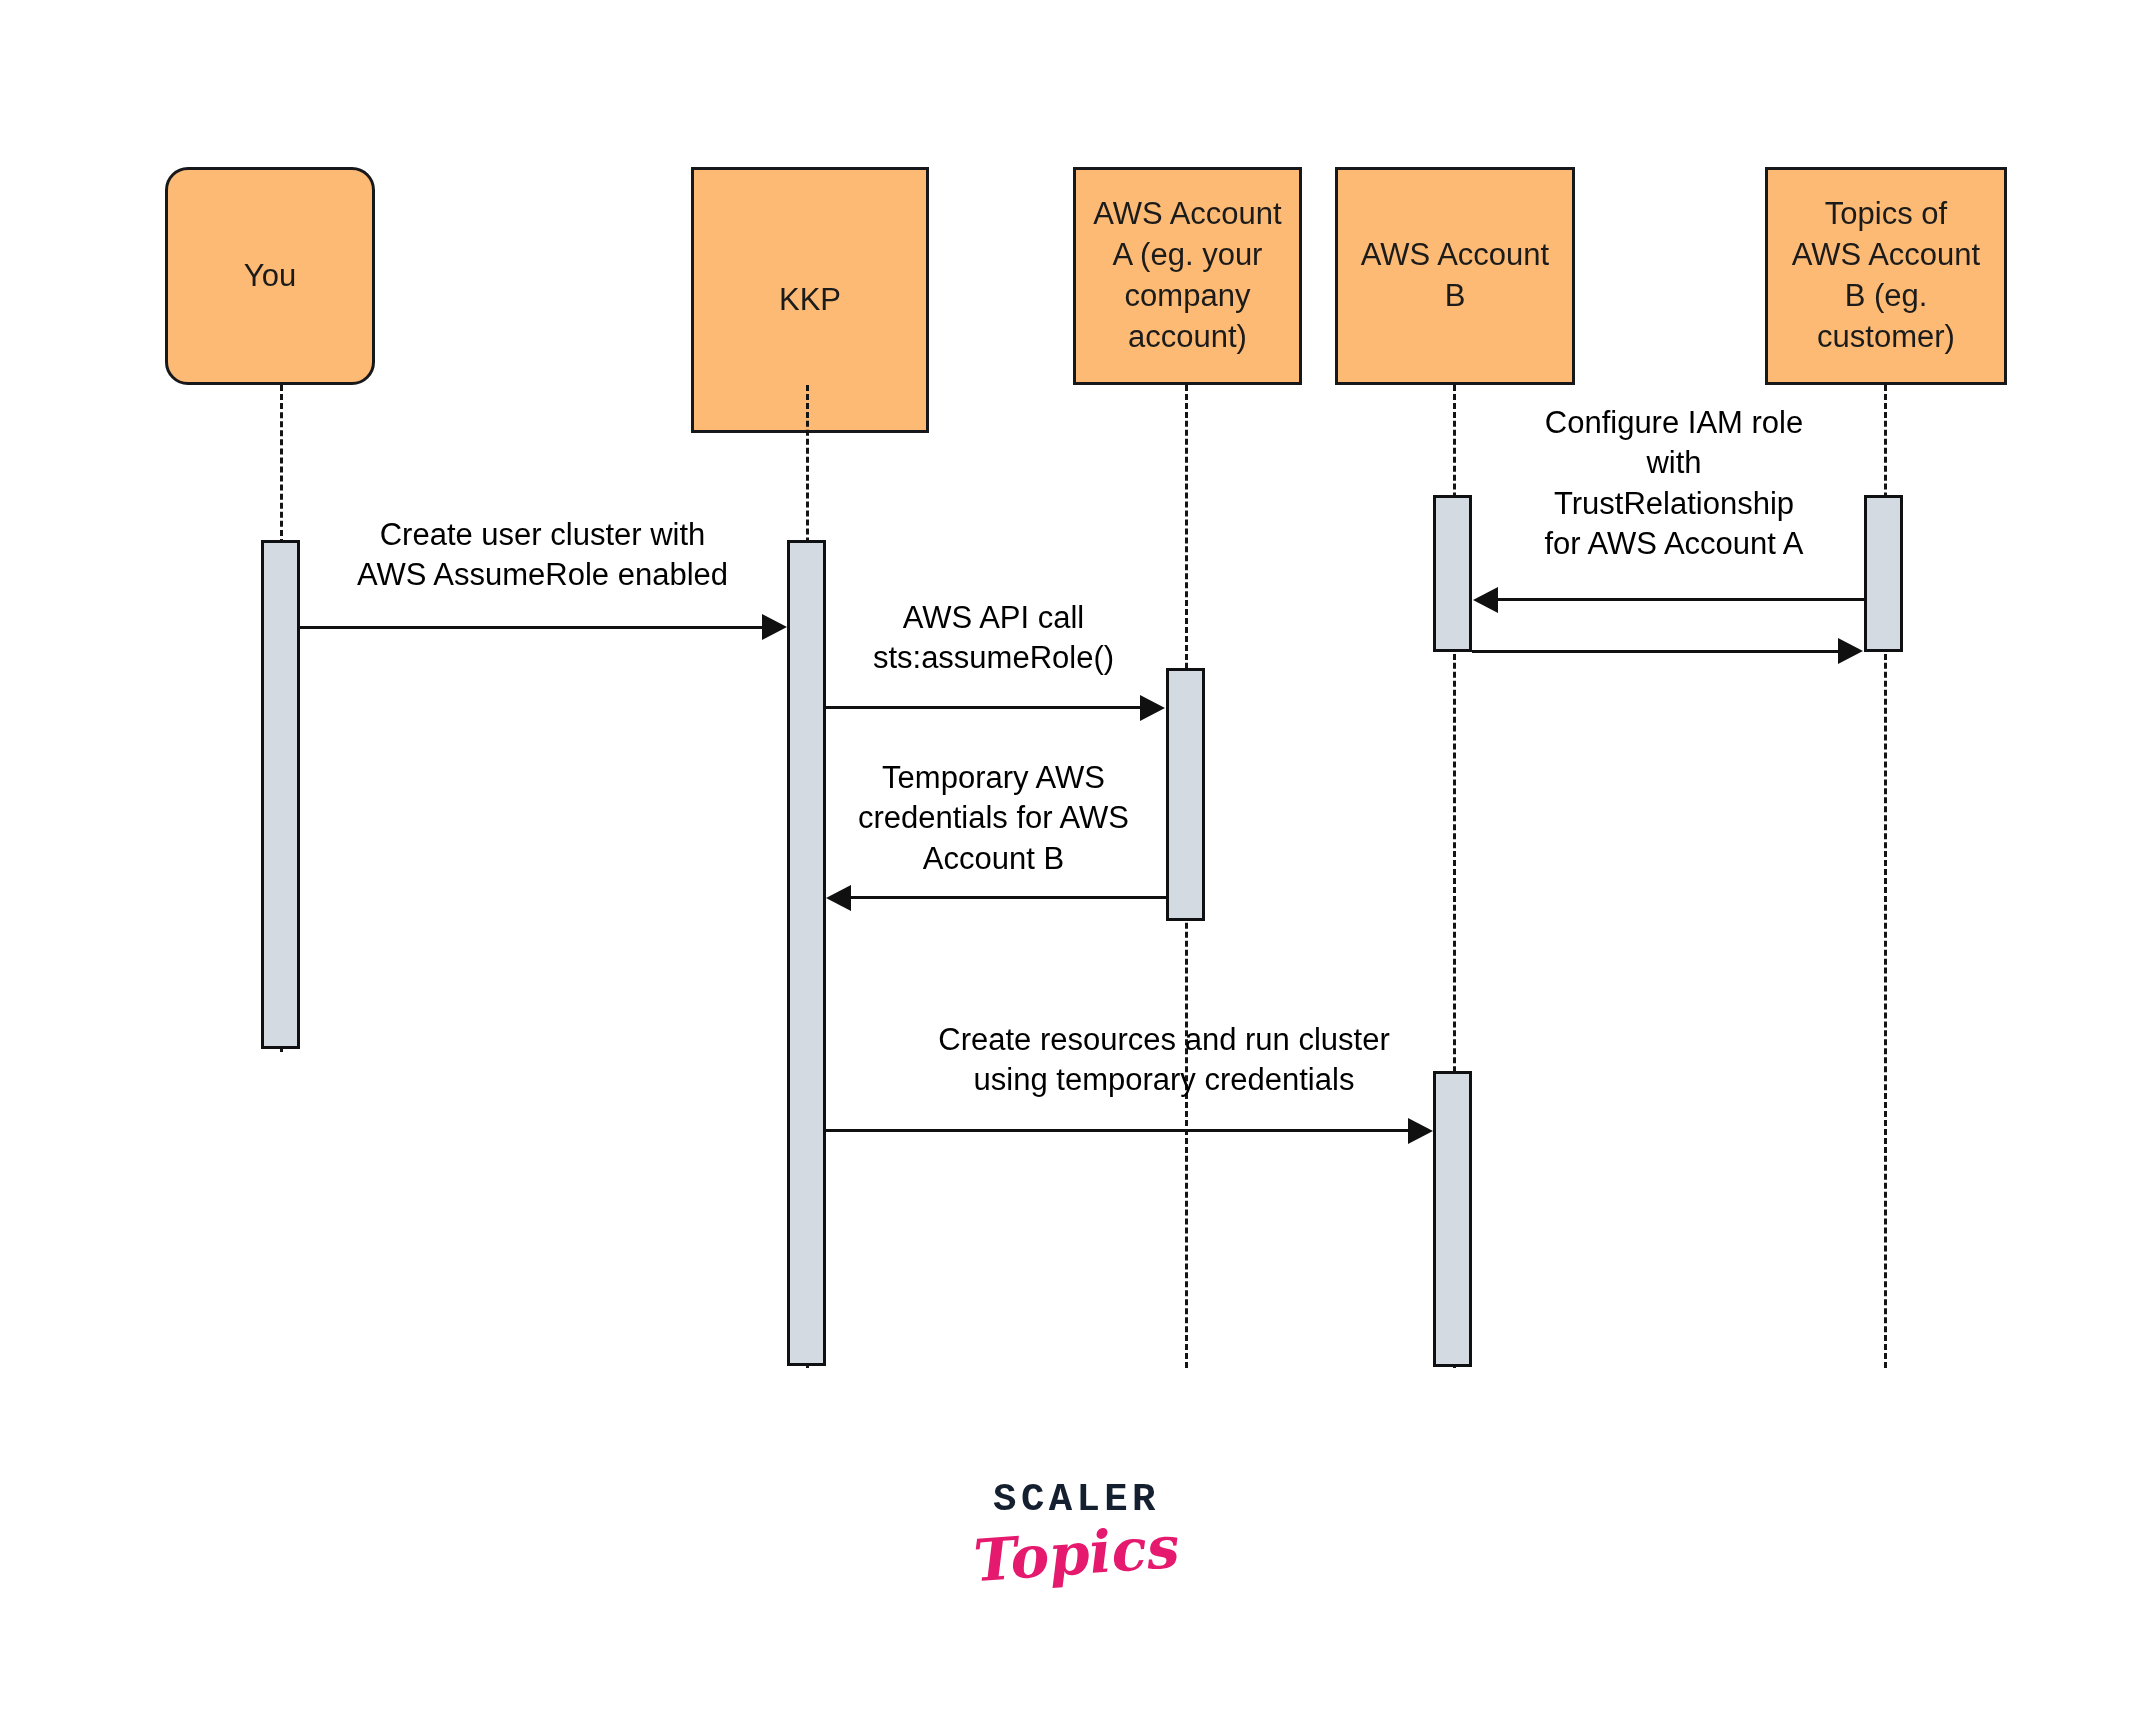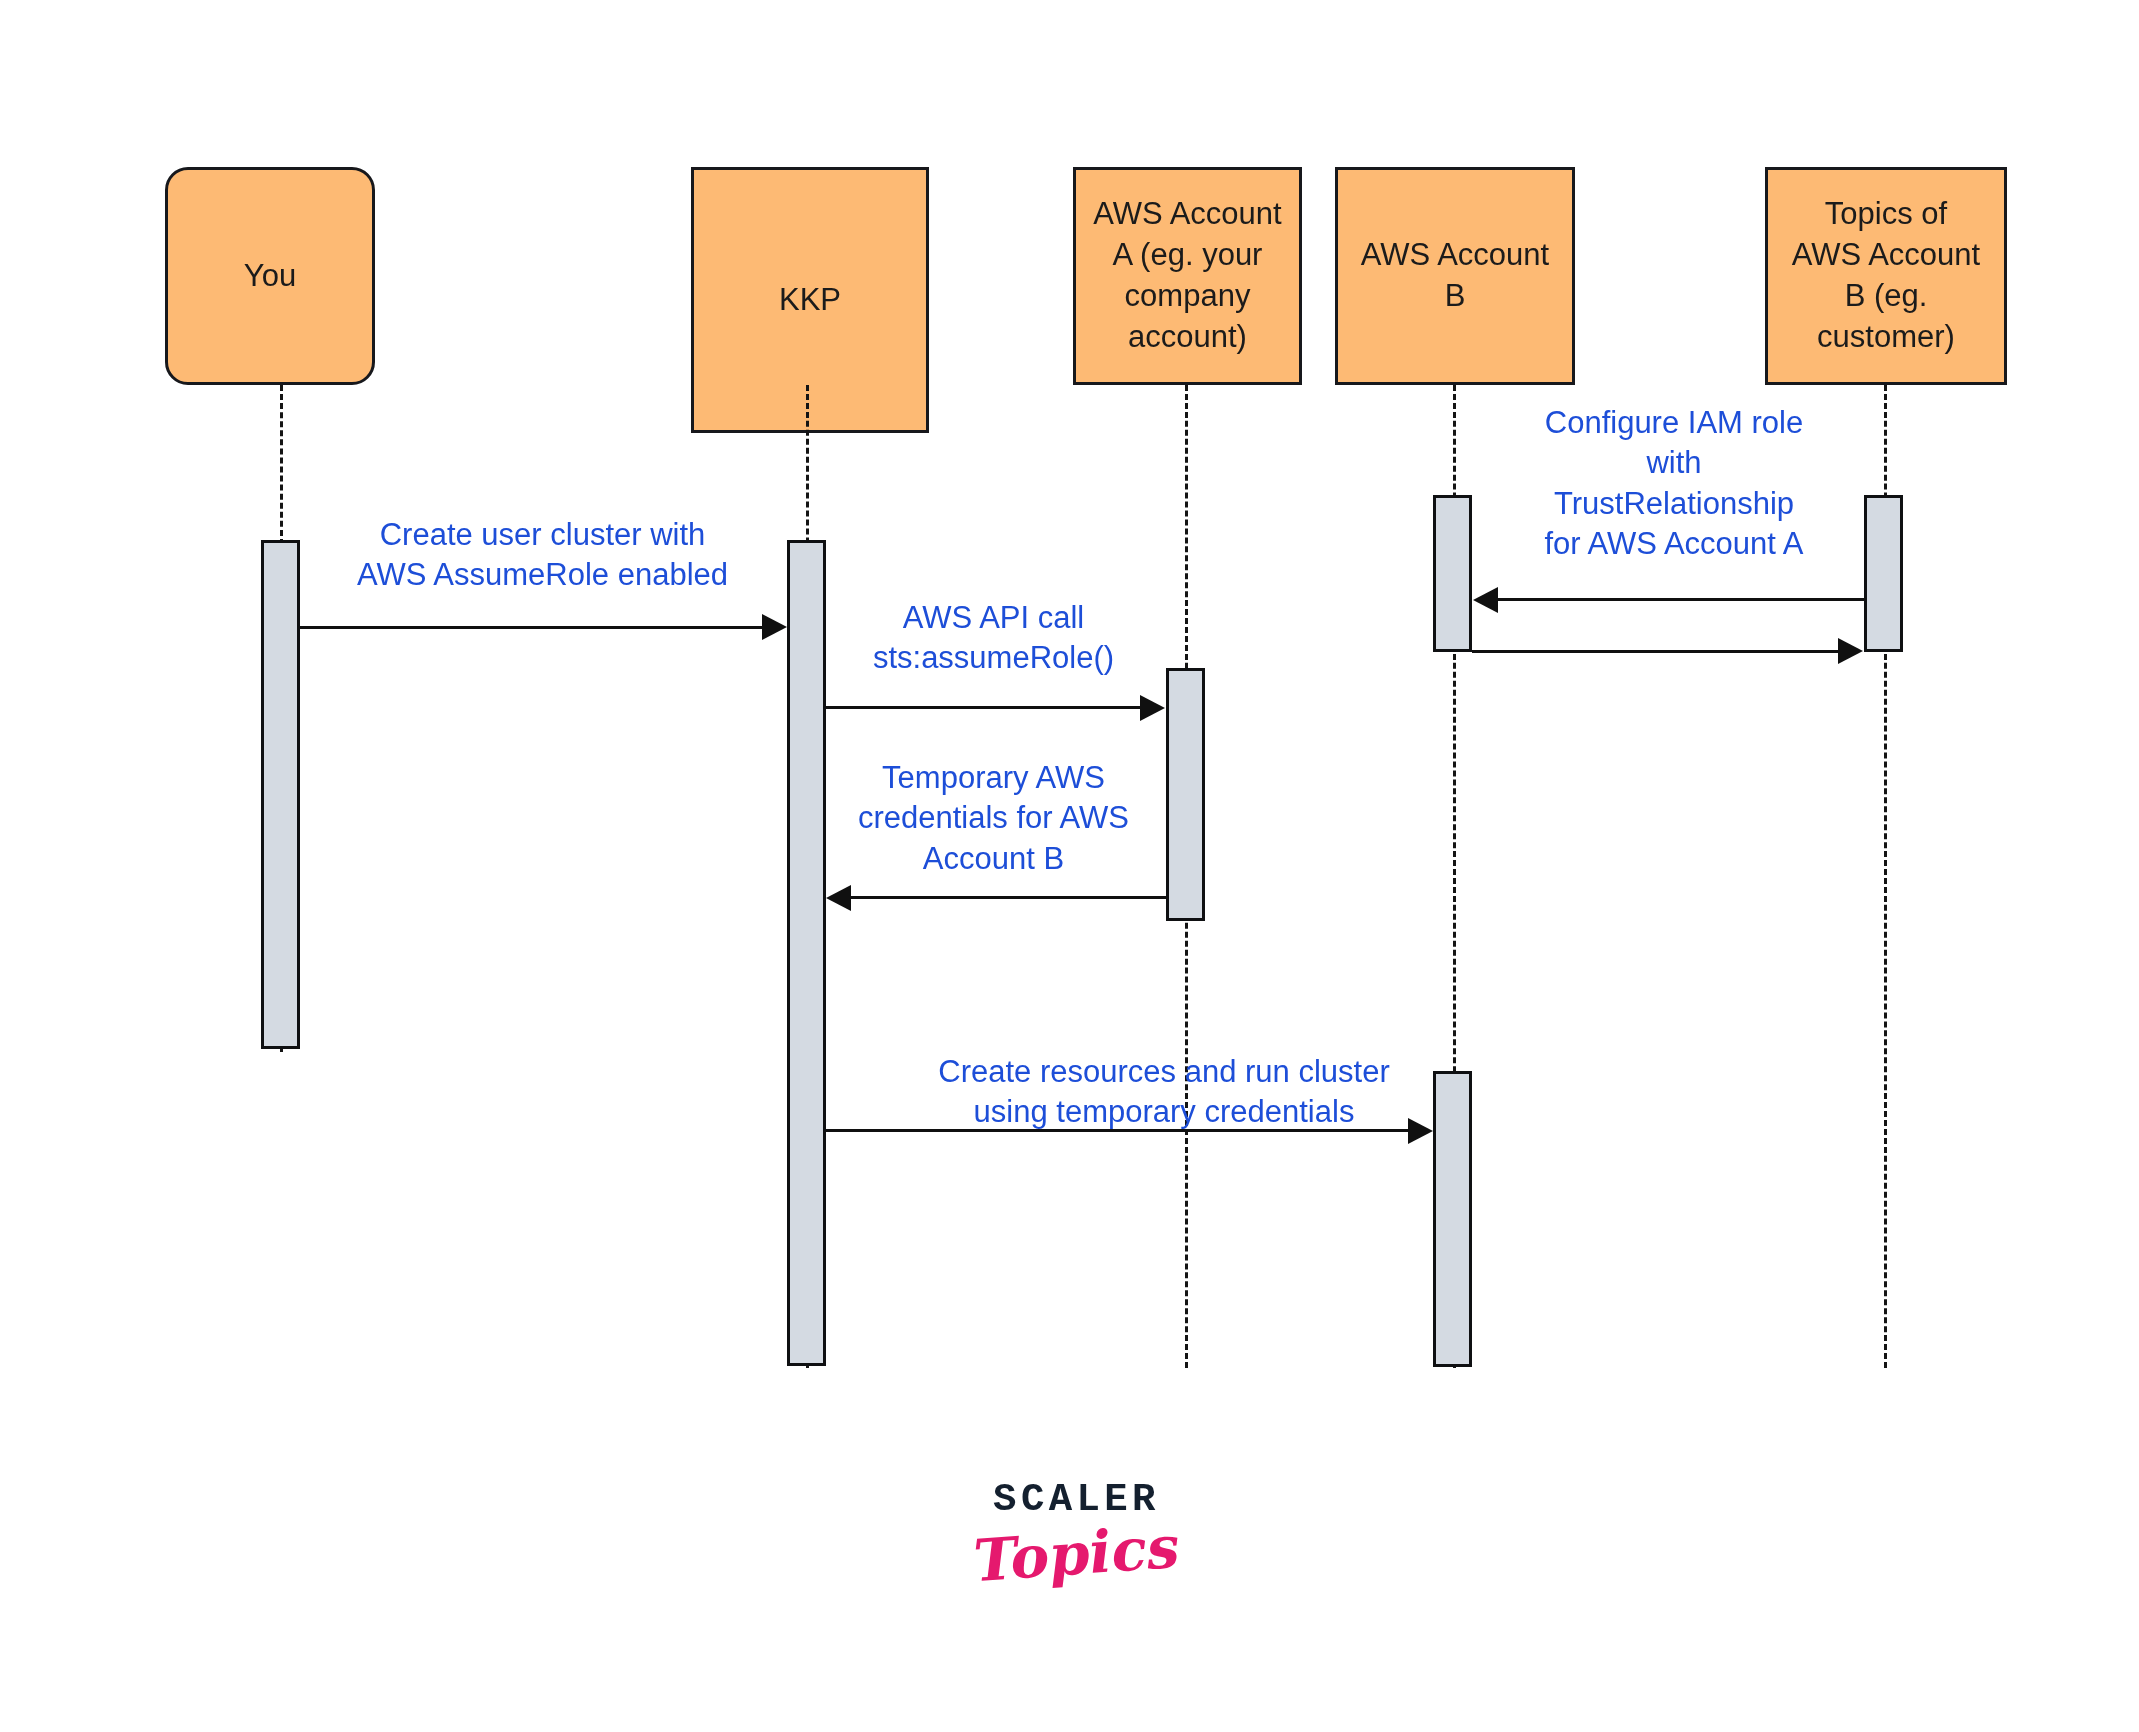--- a/index.html
+++ b/index.html
@@ -67,21 +67,21 @@
   }
   .arrowhead.right {
     border-left: 25px solid #101010;
   }
   .arrowhead.left {
     border-right: 25px solid #101010;
   }
   .msg-label {
     position: absolute;
     text-align: center;
-    color: #1d4ed8;
+    color: #000000;
     font-size: 31px;
     line-height: 1.30;
     white-space: pre-line;
   }
 
   
   .logo {
     position: absolute;
     text-align: center;
   }
@@ -176,21 +176,21 @@
 sts:assumeRole()</div>
   <div class="msg-line" style="left:826px; top:706px; width:316px;"></div>
   <div class="arrowhead right" style="left:1140px; top:695px;"></div>
 
   <div class="msg-label" style="left:836px; top:758px; width:315px;">Temporary AWS
 credentials for AWS
 Account B</div>
   <div class="msg-line" style="left:850px; top:896px; width:316px;"></div>
   <div class="arrowhead left" style="left:826px; top:885px;"></div>
 
-  <div class="msg-label" style="left:877px; top:1020px; width:574px;margin-top:32px;">Create resources and run cluster
+  <div class="msg-label" style="left:877px; top:1020px; width:574px;">Create resources and run cluster
 using temporary credentials</div>
   <div class="msg-line" style="left:826px; top:1129px; width:583px;"></div>
   <div class="arrowhead right" style="left:1408px; top:1118px;"></div>
 
   <div class="logo" style="left:919px; top:1461px; width:315px;">
     <span class="logo-scaler">SCALER</span>
     <span class="logo-topics">Topics</span>
   </div>
 
 </div>

